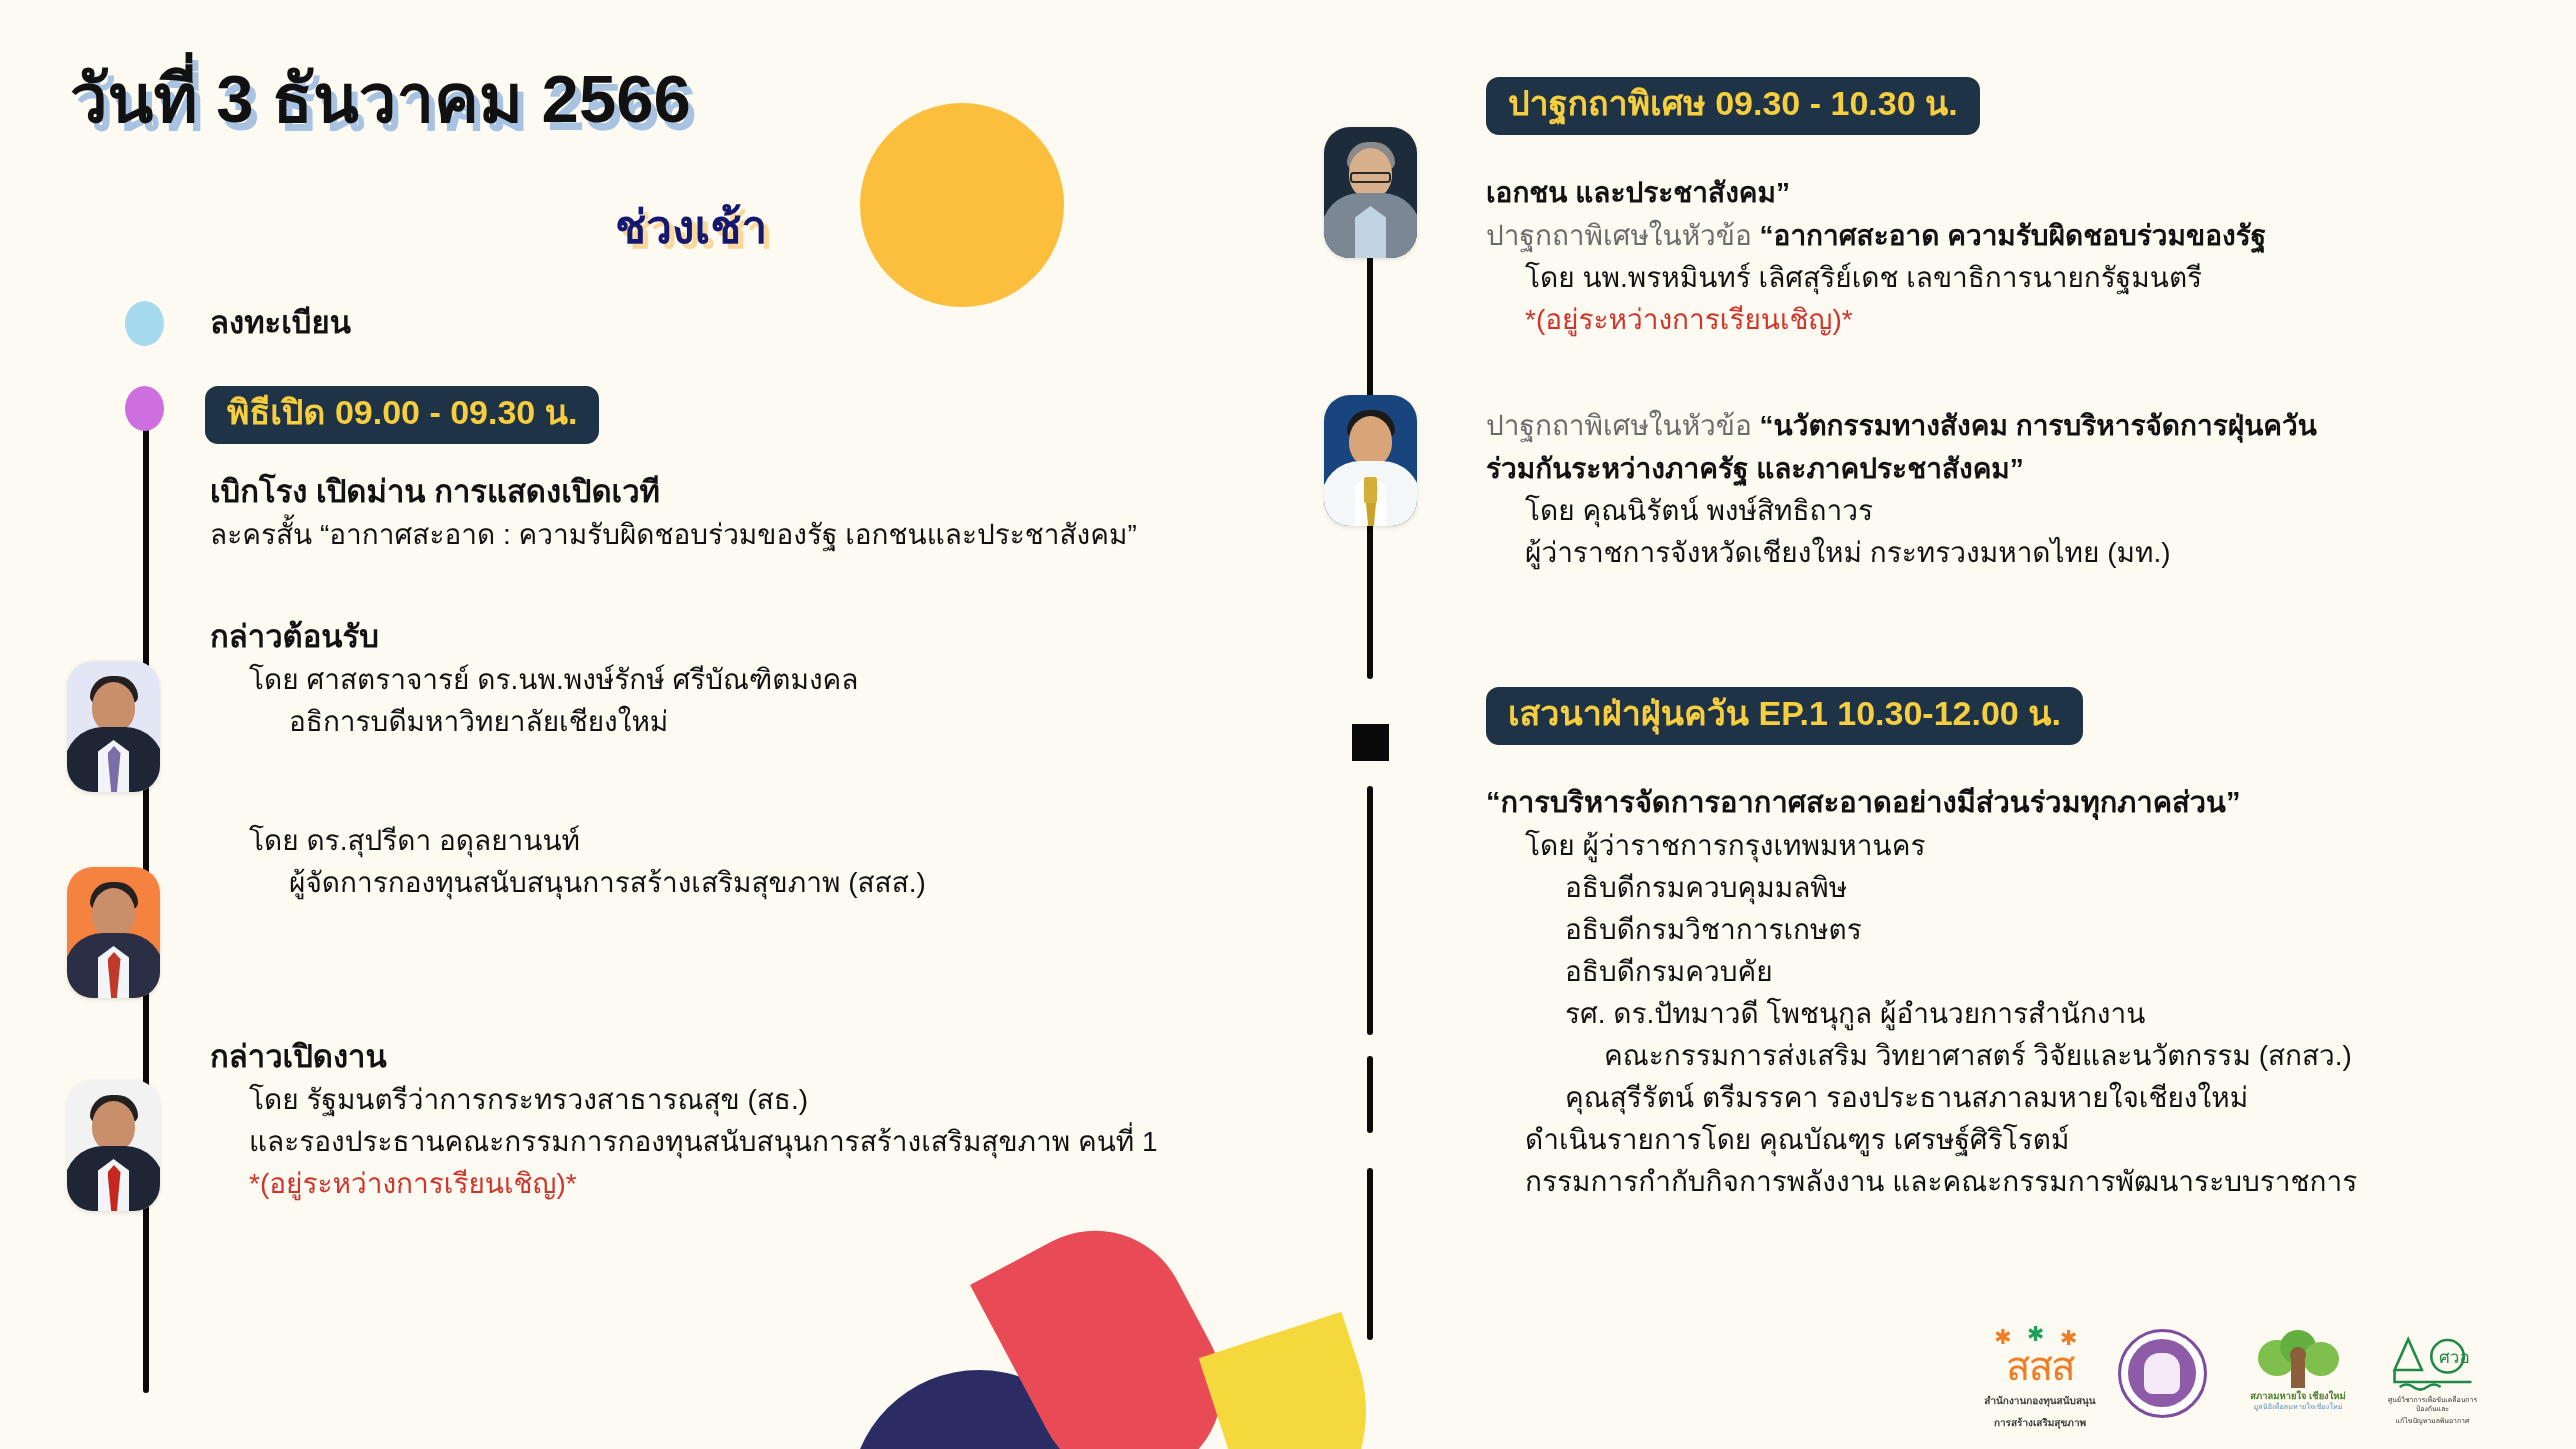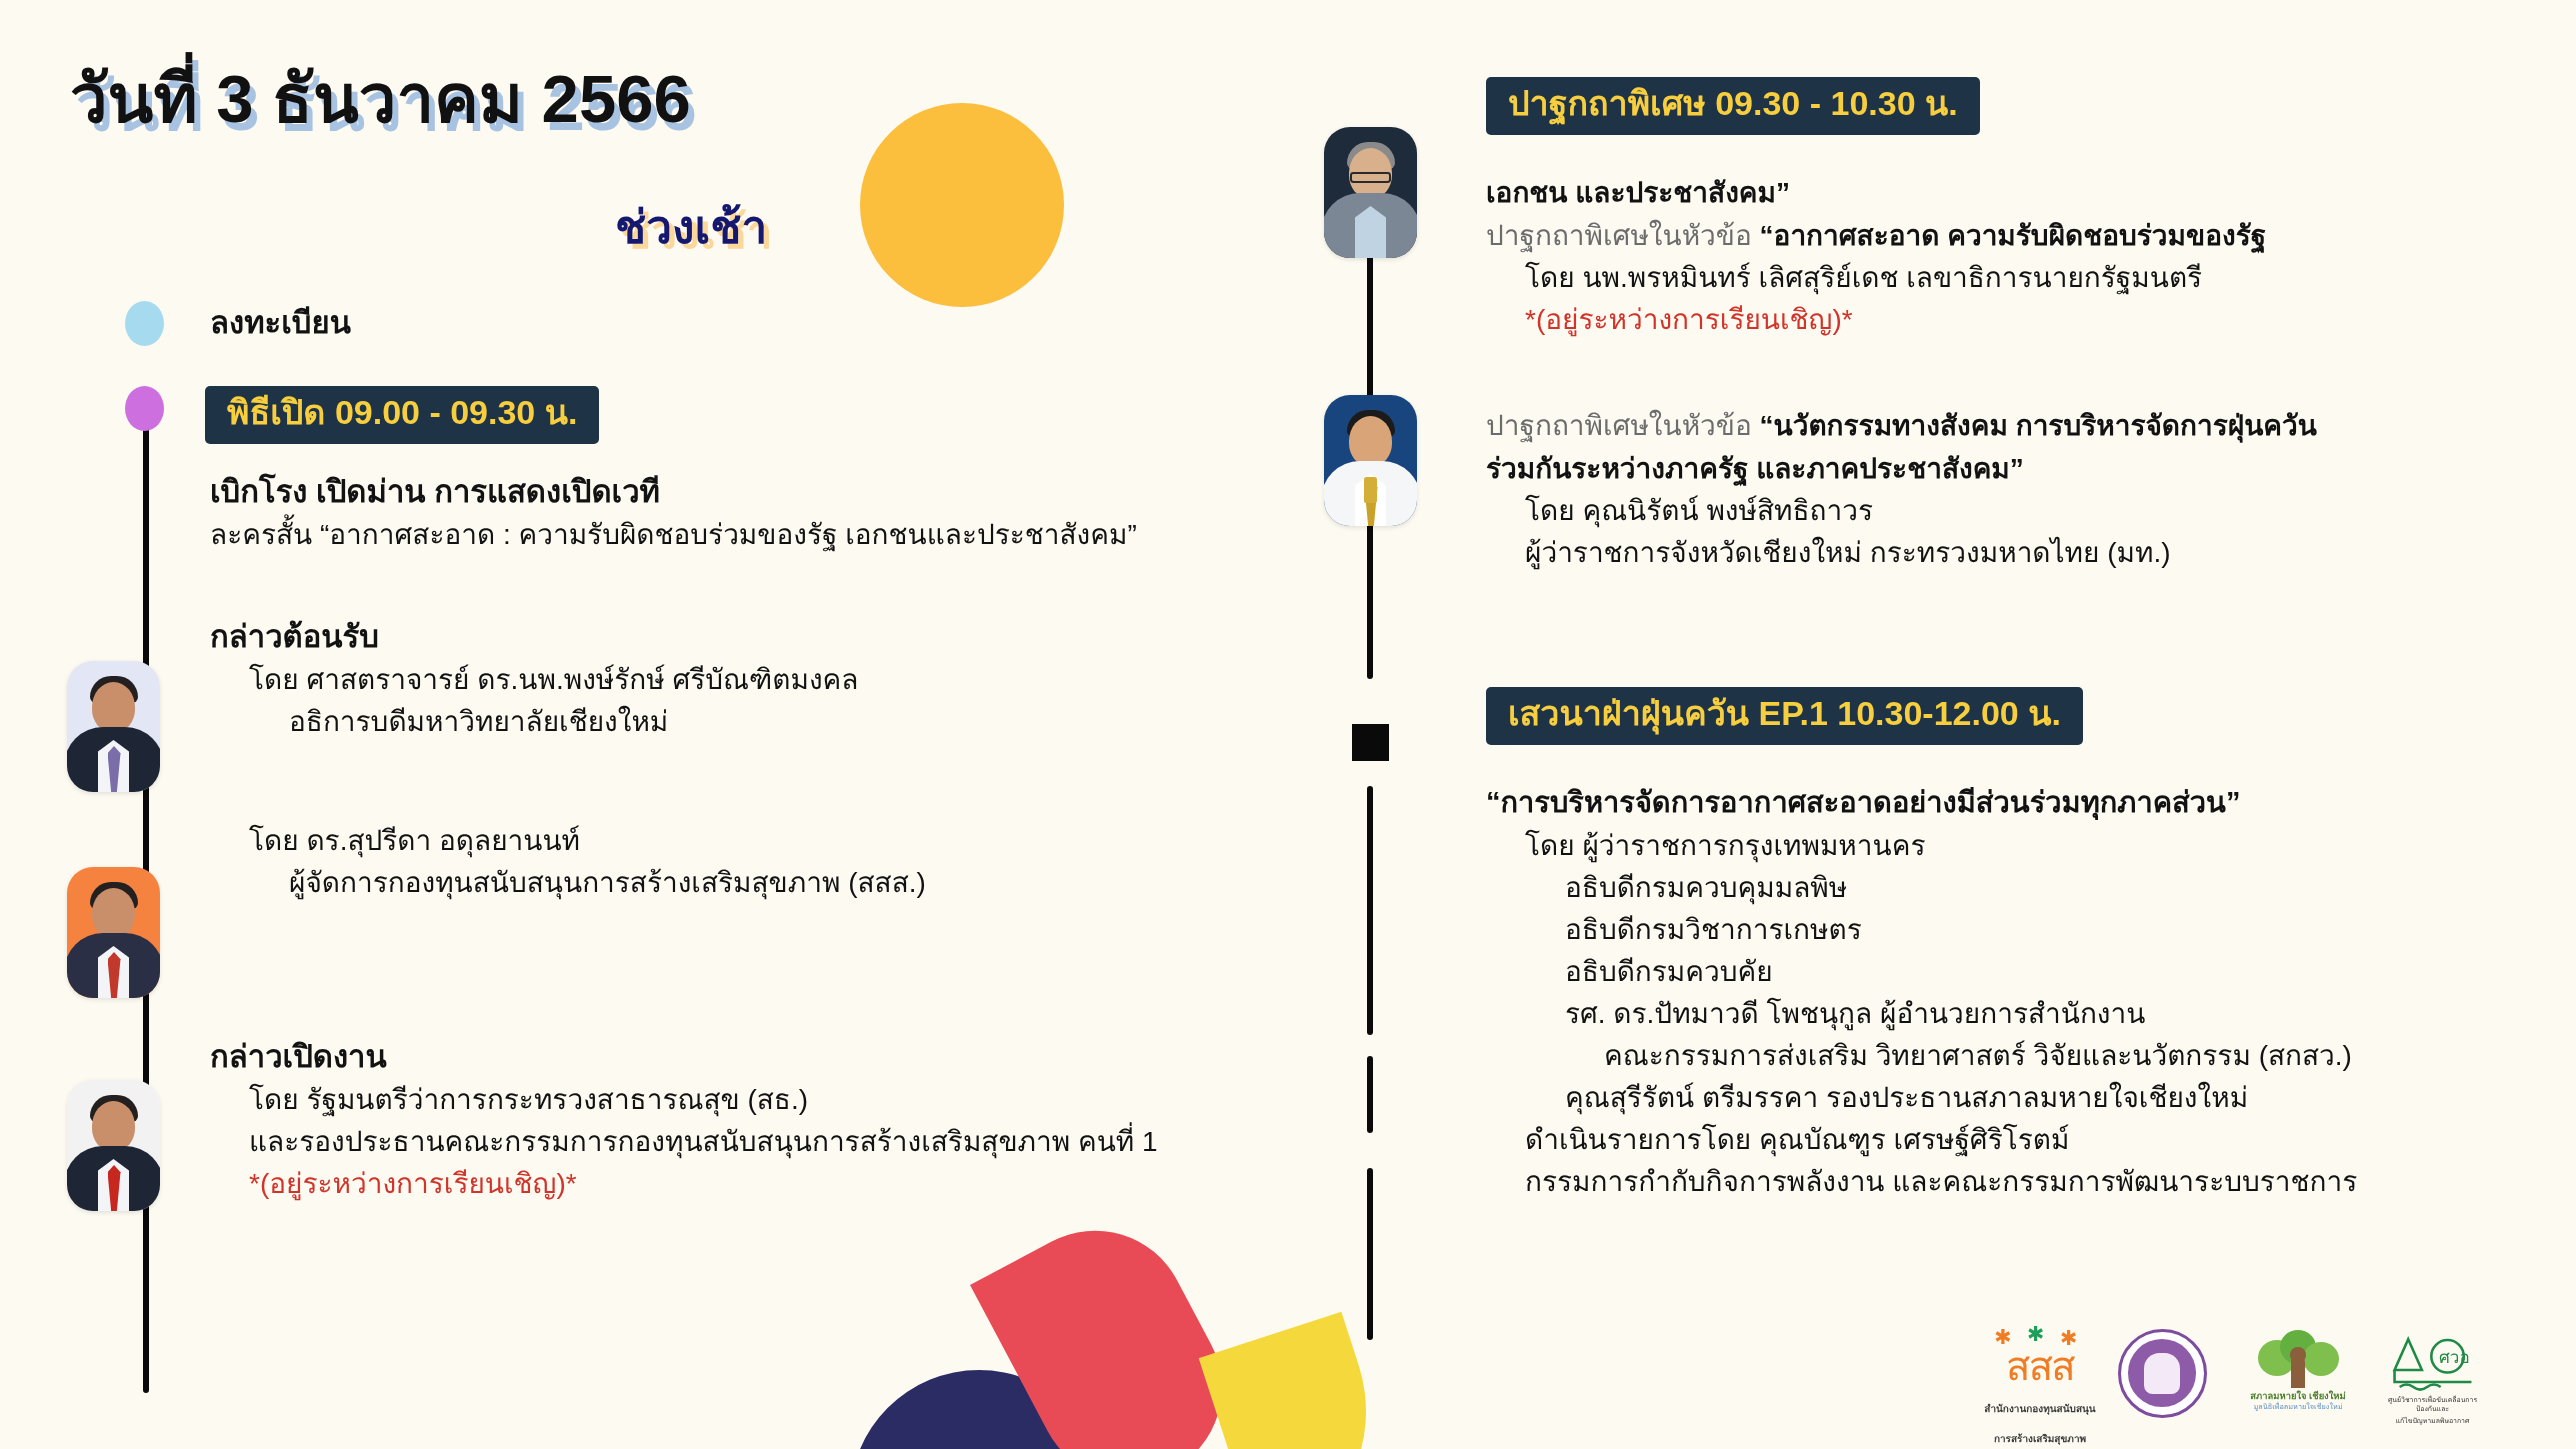--- a/index.html
+++ b/index.html
@@ -138,21 +138,21 @@
   #av-speaker2 .shirt { background: #FFFFFF; }
   #av-speaker2 .tie { background: #C9A227; }
   #av-speaker2 .epaulette {
     position: absolute; left: 50%; top: 82px; margin-left: -6.9px;
     width: 13.7px; height: 26px; background: #D4AF37; border-radius: 2.6px;
   }
 
   
   .badge {
     position: absolute; background: #1F3347; color: #F6C game;
-    border-radius: 5px; padding: 9.4px 22px 13px 22px;
+    border-radius: 13px; padding: 9.4px 22px 13px 22px;
     font-size: 34px; font-weight: 700; color: #F7CE3E;
     white-space: nowrap; line-height: 1.05;
   }
   #badge-opening { left: 205px; top: 386px; }
   #badge-keynote { left: 1486px; top: 77px; }
   #badge-panel   { left: 1486px; top: 687px; }
 
   
   .block { position: absolute; }
   .hdg {
@@ -182,21 +182,21 @@
   #txt-keynote2 { left: 1486px; top: 405px; }
   #txt-panel    { left: 1486px; top: 781px; }
 
   
   #logos { position: absolute; left: 1984px; top: 1327px; width: 481px; height: 112px; }
   .logo { position: absolute; text-align: center; }
   #logo-thaihealth { left: 0px; top: 0px; width: 112px; }
   .th-mark { font-size: 40px; font-weight: 400; color: #F07C23; line-height: 1; letter-spacing: -1.7px; }
   .th-stars { height: 19px; position: relative; }
   .th-stars i { position: absolute; font-style: normal; font-size: 20.6px; line-height: 1; }
-  .th-cap { font-size: 10px; color: #3B3B3B; line-height: 1.35; margin-top: 16px; font-weight: 600; }
+  .th-cap { font-size: 10px; color: #3B3B3B; line-height: 1.35; margin-top: 8px; font-weight: 600; }
 
   #logo-cmu { left: 131px; top: 1.7px; width: 94px; }
   .cmu-seal {
     width: 89px; height: 89px; border-radius: 50%;
     border: 3.4px solid #7E4C9E; background: #FFFFFF;
     position: relative; margin: 0 auto;
   }
   .cmu-inner {
     position: absolute; inset: 7.7px; border-radius: 50%;
     background: #8E5BA8;

